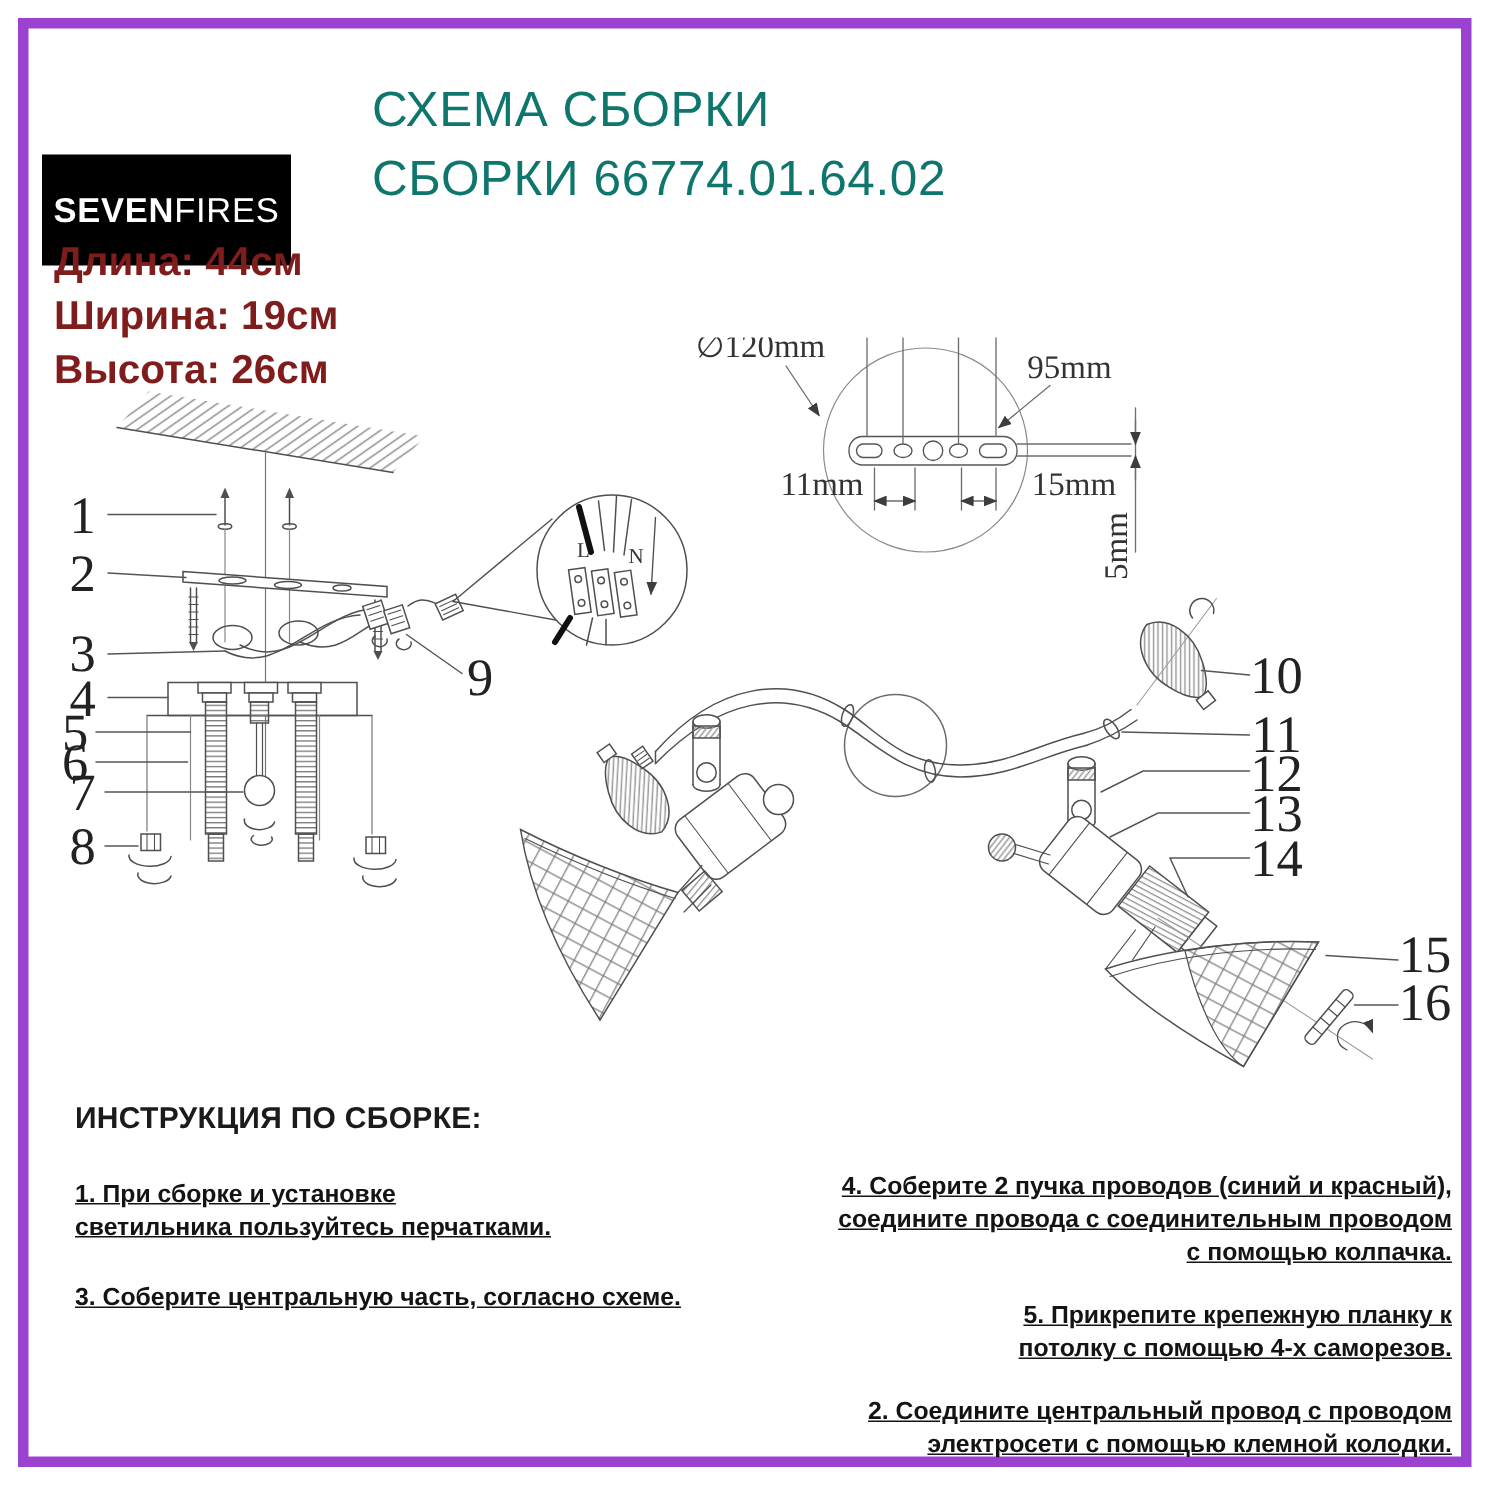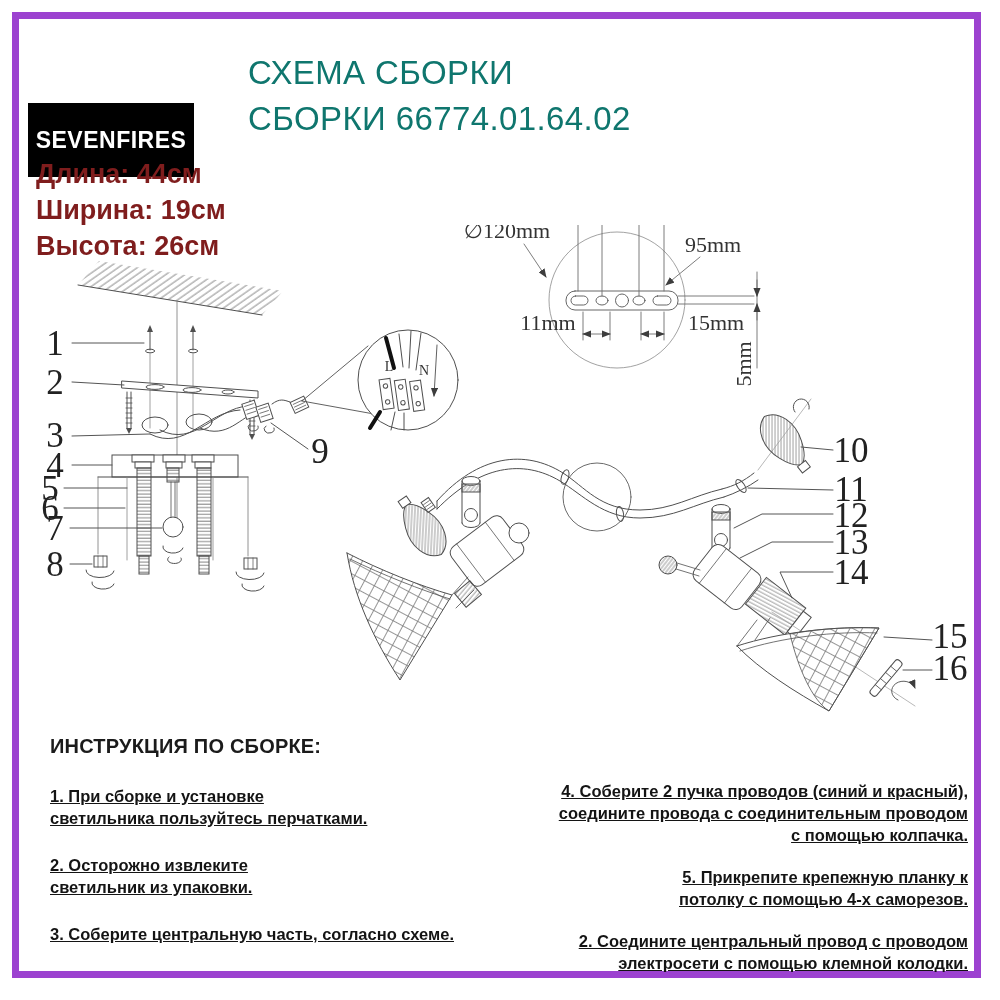--- a/index.html
+++ b/index.html
@@ -1,20 +1,20 @@
 <!DOCTYPE html>
 <html><head>
 <meta charset="utf-8">
 <style>
   html,body{margin:0;padding:0;background:#fff;}
   body{width:1000px;height:1000px;position:relative;font-family:"Liberation Sans",sans-serif;color:#1b1b1b;overflow:hidden;}
   .frame{position:absolute;left:12px;top:12px;width:969px;height:966px;border:7px solid #9C42D0;box-sizing:border-box;}
   .logo{position:absolute;left:28px;top:62px;width:166px;height:74px;background:#000000;display:flex;align-items:center;justify-content:center;color:#fff;font-size:23px;letter-spacing:.5px;margin-top:41px;}
   .logo .b{font-weight:800;}
-  .logo .l{font-weight:700;}
+  .logo .l{font-weight:400;}
   .title{position:absolute;left:248px;top:50px;font-size:33px;font-weight:400;line-height:1.4;letter-spacing:.4px;color:#0f766e;}
   .dims{position:absolute;left:36px;top:156px;width:164px;text-align:right;font-size:27px;font-weight:600;line-height:1.34;color:#7f1d1d;}
   .dims div{white-space:nowrap;}
   svg.drawing{position:absolute;left:20px;top:225px;}
   .instr-head{position:absolute;left:50px;top:735px;font-size:20px;font-weight:700;letter-spacing:.2px;}
   .col{position:absolute;width:460px;font-size:16.5px;font-weight:600;line-height:1.33;color:#141414;text-decoration:underline;}
   .col p{margin:0 0 25px 0;white-space:pre-line;}
   .col.left{left:50px;top:786px;}
   .col.right{left:508px;top:781px;}
   .col.right p{margin-bottom:20px;text-align:right;}
@@ -364,22 +364,20 @@
       <text x="424" y="375">N</text>
     </g>
   </g>
 </svg>
 
 <div class="instr-head">ИНСТРУКЦИЯ ПО СБОРКЕ:</div>
 
 <div class="col left">
   <p>1. При сборке и установке
 светильника пользуйтесь перчатками.</p>
-  <p>2. Осторожно извлеките
-светильник из упаковки.</p>
   <p>3. Соберите центральную часть, согласно схеме.</p>
 </div>
 
 <div class="col right">
   <p>4. Соберите 2 пучка проводов (синий и красный),
 соедините провода с соединительным проводом
 с помощью колпачка.</p>
   <p>5. Прикрепите крепежную планку к
 потолку с помощью 4-х саморезов.</p>
   <p>2. Соедините центральный провод с проводом

